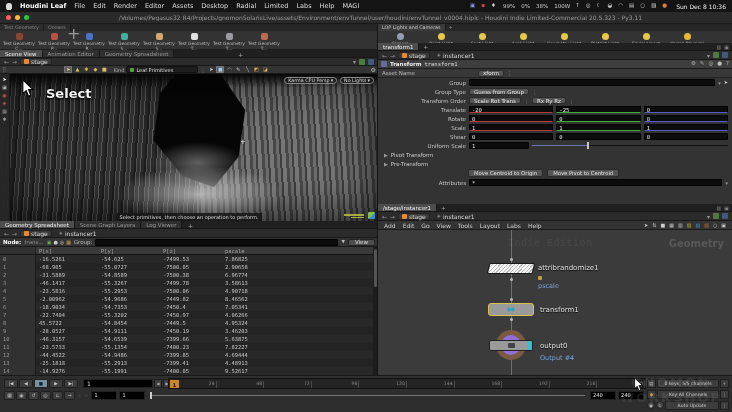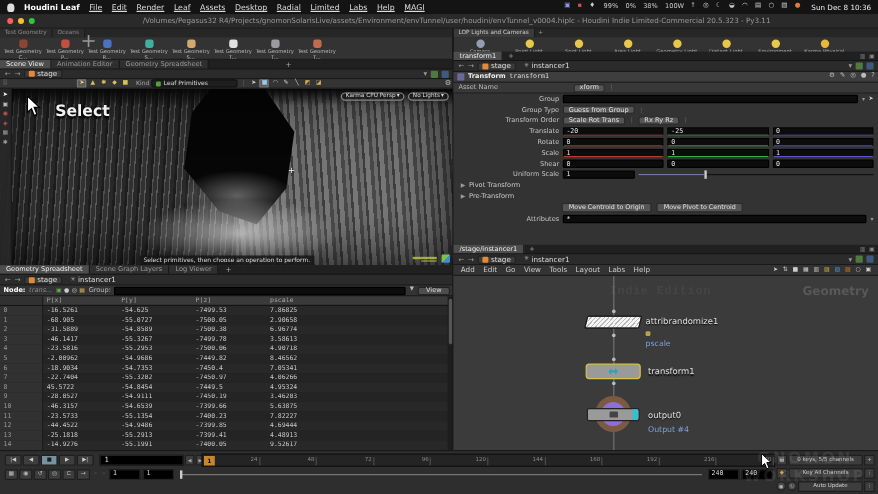--- a/index.html
+++ b/index.html
@@ -9,21 +9,21 @@
   .abs{position:absolute;}
   .row{display:flex;align-items:center;}
   .gly{display:inline-flex;align-items:center;justify-content:center;line-height:1;}
   .mono{font-family:"DejaVu Sans Mono",monospace;}
 
   
   .menubar{left:0;top:0;width:732px;height:12px;background:#141414;font-size:6.5px;color:#e6e6e6;
            display:flex;align-items:center;gap:8px;padding:0 6px;}
   .apple{width:6px;height:7px;background:#ddd;border-radius:45% 45% 40% 40%;flex:0 0 auto;}
   .appname{font-weight:bold;color:#fff;}
-  .mitem{color:#ddd;text-decoration:underline;}
+  .mitem{color:#ddd;}
   .mstatus{margin-left:auto;display:flex;align-items:center;gap:5px;font-size:5.5px;color:#ccc;}
   .st-item{display:inline-flex;align-items:center;gap:1px;}
   .clock{font-size:6px;color:#eee;}
 
   
   .titlebar{left:0;top:12px;width:732px;height:12px;background:#2a2a2a;border-bottom:1px solid #191919;
             display:flex;align-items:center;}
   .tl{width:5px;height:5px;border-radius:50%;margin-left:4px;}
   .tl.r{background:#ff5f57;margin-left:6px;} .tl.y{background:#febc2e;} .tl.g{background:#28c840;}
   .wtitle{flex:1;text-align:center;font-size:6px;color:#9a9a9a;white-space:nowrap;overflow:hidden;
@@ -227,21 +227,21 @@
 <div id="app">
 
   <div class="abs menubar">
     <span class="apple"></span>
     <span class="appname">Houdini Leaf</span>
     <span class="row" style="gap:8px;">
 
     <span class="mitem">File</span>
         <span class="mitem">Edit</span>
         <span class="mitem">Render</span>
-        <span class="mitem">Leaf</span>
+        <span class="mitem">Editor</span>
         <span class="mitem">Assets</span>
         <span class="mitem">Desktop</span>
         <span class="mitem">Radial</span>
         <span class="mitem">Limited</span>
         <span class="mitem">Labs</span>
         <span class="mitem">Help</span>
         <span class="mitem">MAGI</span>
       </span>
     <span class="mstatus">
 

